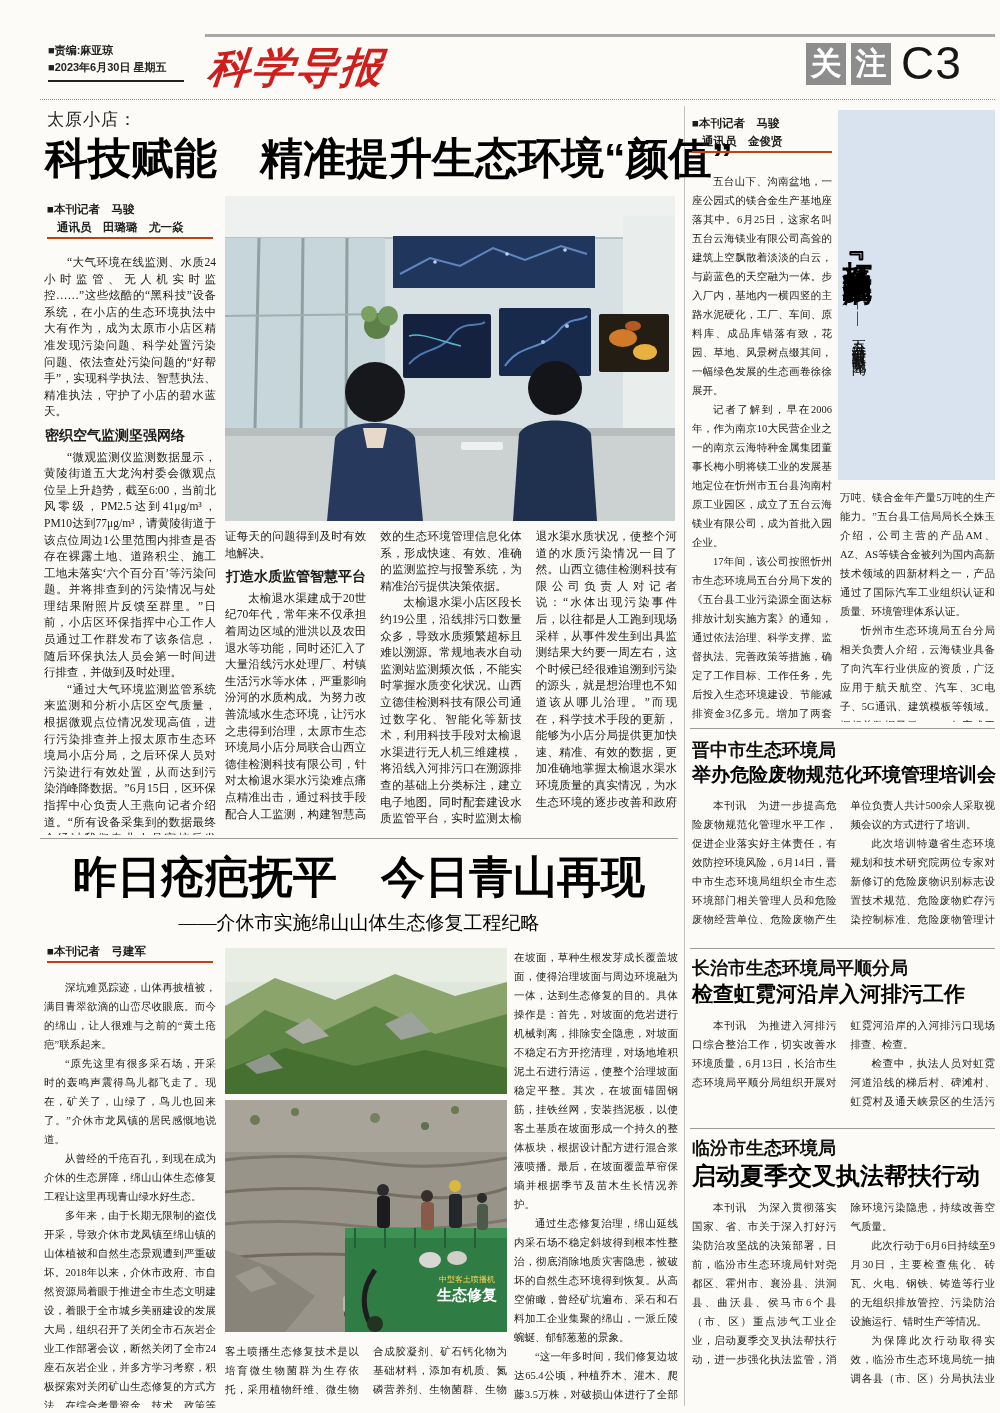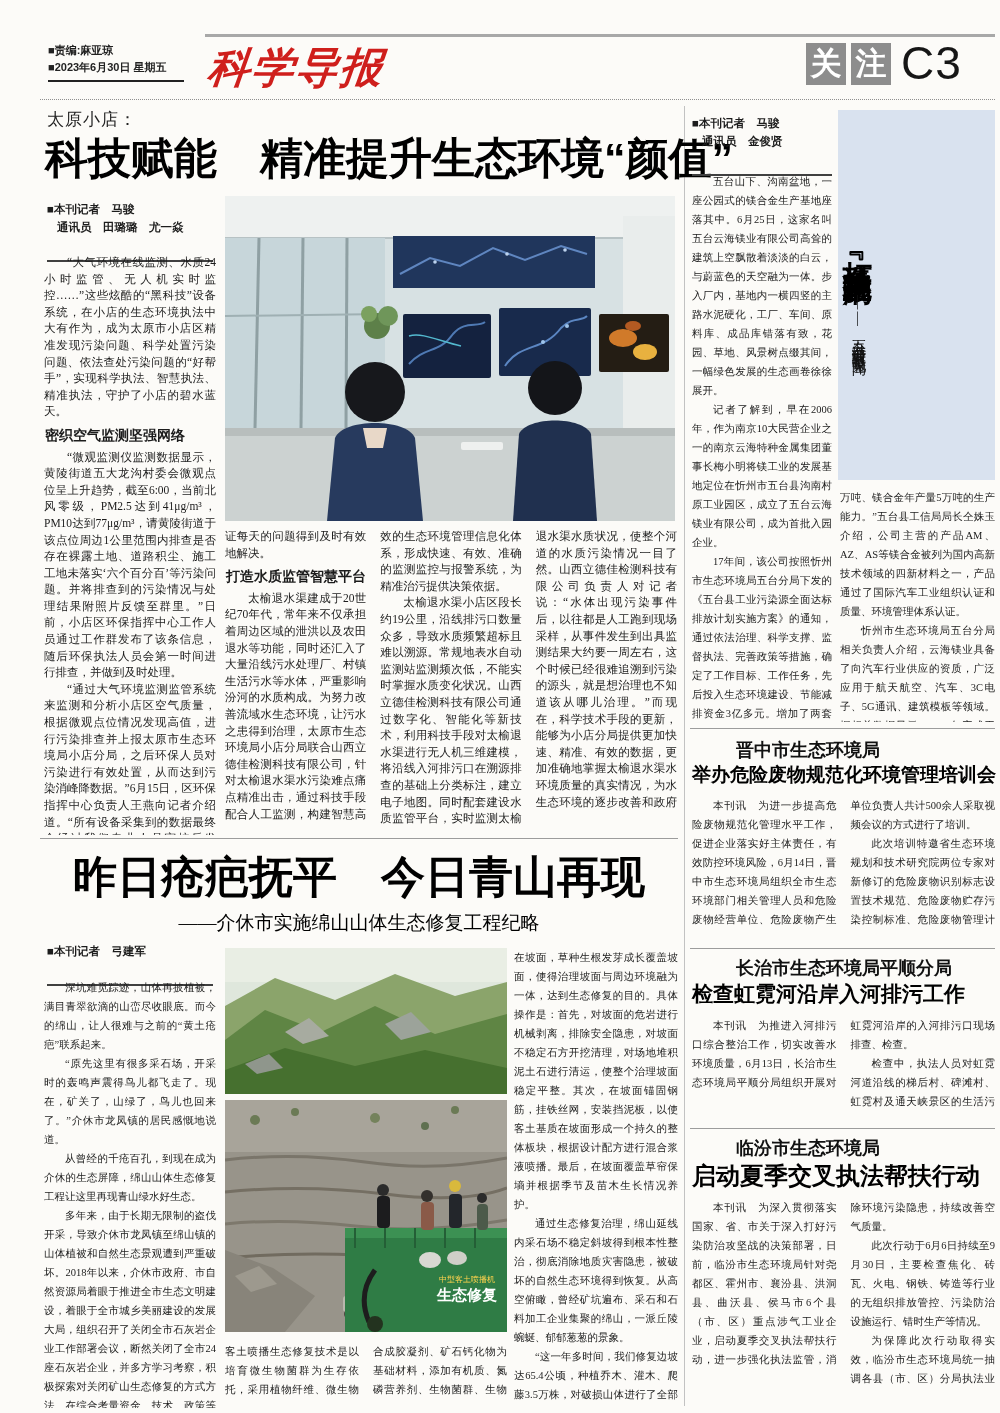--- a/index.html
+++ b/index.html
@@ -17,27 +17,27 @@
           text-align:center;line-height:42px;margin-right:5px;}
   .pageno{font-size:46px;color:#161616;letter-spacing:1px;text-align:right;}
   
   .bodytext{font-size:11.5px;line-height:16.6px;text-align:justify;overflow:hidden;}
   .smalltext{font-size:10.5px;line-height:19px;text-align:justify;overflow:hidden;}
   p{margin:0;text-indent:2em;}
   p.noindent{text-indent:0;}
   .subhead{font-family:"Liberation Sans","DejaVu Sans",sans-serif;font-weight:bold;font-size:14px;
            margin:7px 0 5px 1px;text-indent:0;}
   .byline{font-family:"Liberation Sans","DejaVu Sans",sans-serif;font-size:11.5px;font-weight:bold;
-          line-height:18px;border-bottom:2px solid #404040;padding-bottom:24px;}
+          line-height:18px;border-bottom:2px solid #c2410c;padding-bottom:1px;}
   .byline .l2{padding-left:10px;}
   .kicker{font-size:17px;color:#222;letter-spacing:1px;}
   .headline1{font-size:43px;font-weight:bold;letter-spacing:0px;color:#000;white-space:nowrap;}
   .headline2{font-size:44px;font-weight:bold;color:#000;text-align:center;white-space:nowrap;}
   .sub2{font-size:19px;text-align:center;color:#000000;}
-  .railkicker{font-size:18px;font-weight:bold;color:#111;margin-left:44px;}
+  .railkicker{font-size:18px;font-weight:bold;color:#111;}
   .railhead{font-weight:bold;color:#000;white-space:nowrap;}
   .cols2{column-count:2;column-gap:14px;}
   .cols3{column-count:3;column-gap:14px;}
   
   .vbox{background:#d9e2ef;}
   .vtitle{writing-mode:vertical-rl;height:100%;display:flex;justify-content:center;padding-right:18px;box-sizing:border-box;}
   .vmain{font-family:"Liberation Sans","DejaVu Sans",sans-serif;font-weight:bold;font-size:29px;letter-spacing:2px;color:#000;}
   .vsub{font-size:14.5px;padding-top:34px;letter-spacing:2px;color:#111;margin-right:10px;}
   svg{display:block;}
 </style>

